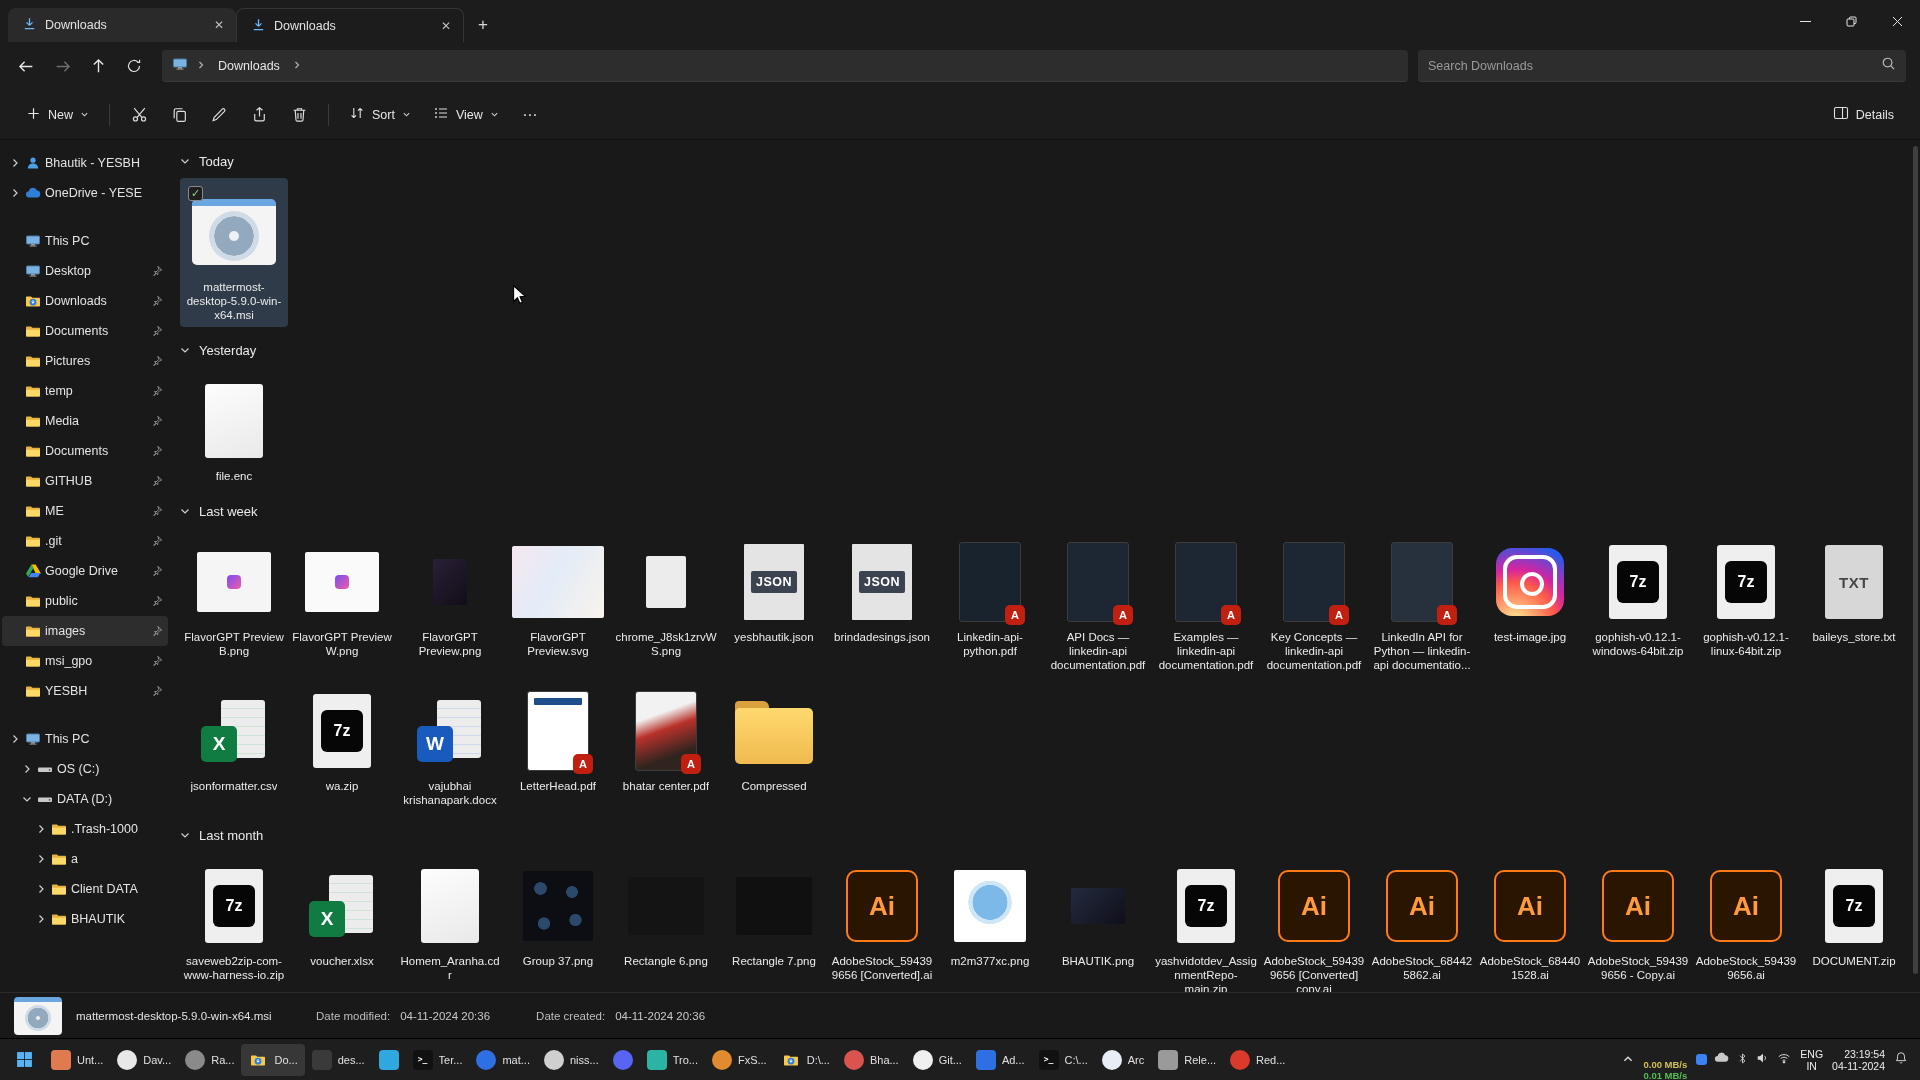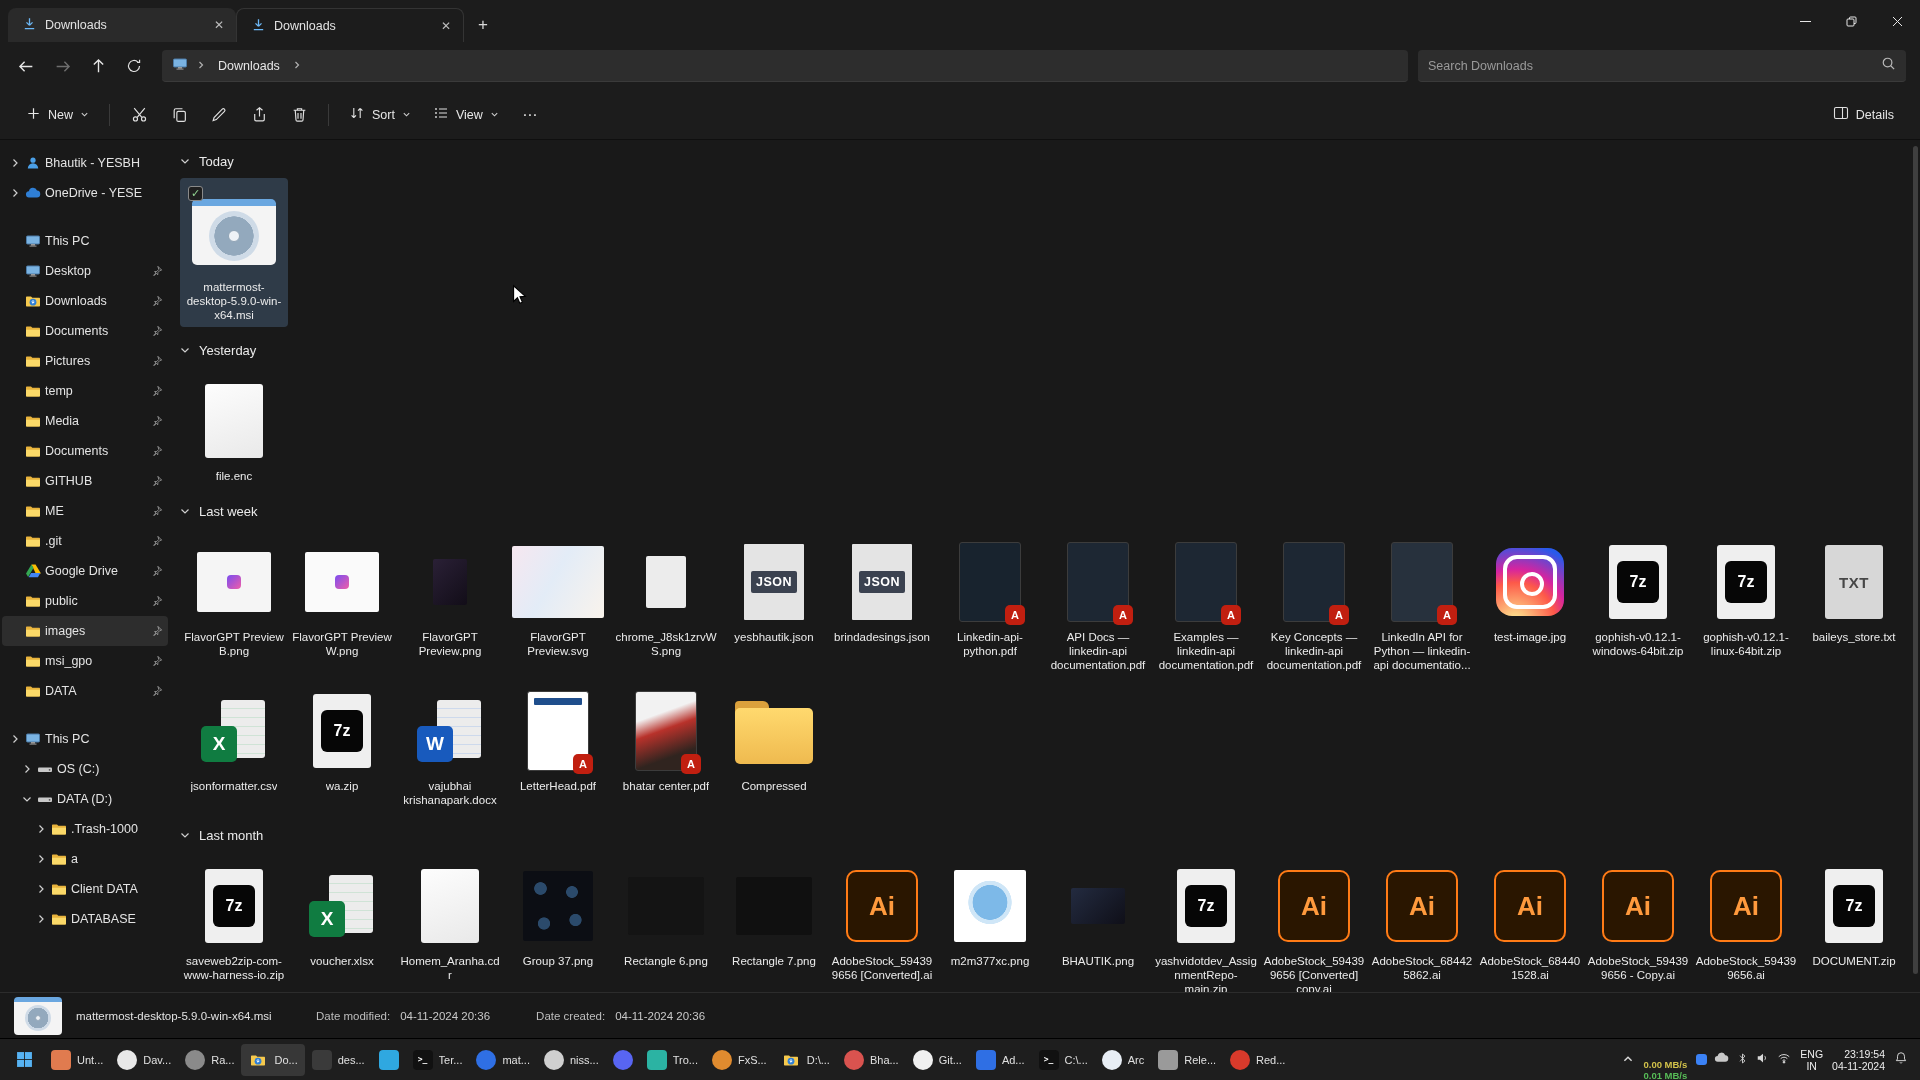--- a/index.html
+++ b/index.html
@@ -563,21 +563,21 @@
             </span>
           </div>
           <div class="sbitem">
             <span class="sbchev"></span>
             <span class="sbicon">
               <svg width="16" height="16" viewBox="0 0 16 16">
                 <path d="M1 4.5c0-.6.4-1 1-1h4l1.3 1.3H14c.6 0 1 .4 1 1v6.7c0 .6-.4 1-1 1H2c-.6 0-1-.4-1-1z" fill="#e8b33c"></path>
                 <path d="M1 6.8h14v5.7c0 .6-.4 1-1 1H2c-.6 0-1-.4-1-1z" fill="#fbd968"></path>
               </svg>
             </span>
-            <span class="sblabel">DATA</span>
+            <span class="sblabel">YESBH</span>
             <span class="sbpin">
               <svg width="12" height="12" viewBox="0 0 16 16" fill="none" stroke="#b9b9b9" stroke-width="1.1">
                 <path d="M9.2 1.8l5 5-2.4.6-2.6 2.6-.2 3-1.8-1.8-3.1 3.1-.6-.6 3.1-3.1-1.8-1.8 3-.2 2.6-2.6z"></path>
               </svg>
             </span>
           </div>
           <div class="sbgap"></div>
           <div class="sbitem">
             <span class="sbchev">
               <svg width="10" height="10" viewBox="0 0 10 10" fill="none" stroke="#cfcfcf" stroke-width="1.2">
@@ -668,21 +668,21 @@
               <svg width="10" height="10" viewBox="0 0 10 10" fill="none" stroke="#cfcfcf" stroke-width="1.2">
                 <path d="M3.5 1.5l3.5 3.5-3.5 3.5"></path>
               </svg>
             </span>
             <span class="sbicon">
               <svg width="16" height="16" viewBox="0 0 16 16">
                 <path d="M1 4.5c0-.6.4-1 1-1h4l1.3 1.3H14c.6 0 1 .4 1 1v6.7c0 .6-.4 1-1 1H2c-.6 0-1-.4-1-1z" fill="#e8b33c"></path>
                 <path d="M1 6.8h14v5.7c0 .6-.4 1-1 1H2c-.6 0-1-.4-1-1z" fill="#fbd968"></path>
               </svg>
             </span>
-            <span class="sblabel">DATABASE</span>
+            <span class="sblabel">BHAUTIK</span>
           </div>
         </div>
     </aside>
     <section class="content" id="content">
         <section class="group">
           <div class="ghead">
             <span><svg width="10" height="10" viewBox="0 0 10 10" fill="none" stroke="#cfcfcf" stroke-width="1.2">
                 <path d="M1.5 3.5L5 7l3.5-3.5"></path>
               </svg></span>
             <span>Today</span>

